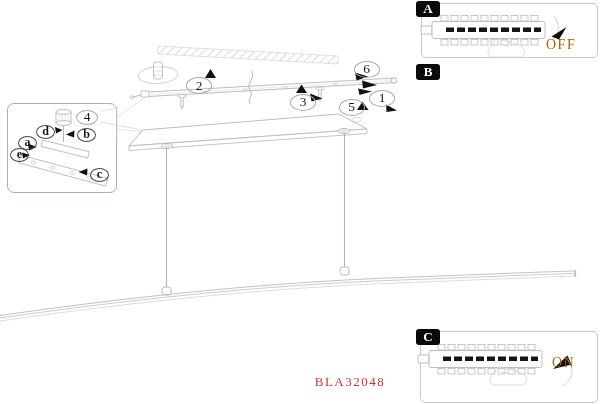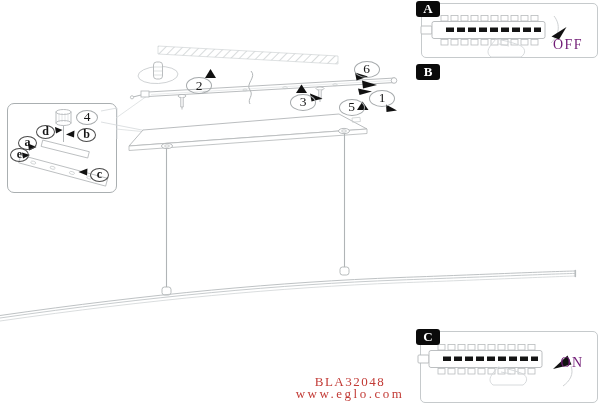--- a/index.html
+++ b/index.html
@@ -7,22 +7,22 @@
         font-family:"Liberation Serif",serif;}
   .panel-box{position:absolute;border:1px solid #c6cacc;border-radius:5px;background:#ffffff;}
   .panel-label{position:absolute;width:24px;height:16px;background:#0a0a0a;color:#ffffff;
         font-family:"Liberation Serif",serif;font-weight:bold;font-size:13px;line-height:15px;
         text-align:center;border-radius:3px;z-index:6;}
   .callout{position:absolute;display:flex;align-items:center;justify-content:center;
         border:1px solid #a6aaac;border-radius:50%;color:#161616;z-index:5;
         font-family:"Liberation Serif",serif;background:transparent;}
   .callout.num{width:24px;height:15px;font-size:13.5px;}
   .callout.letter{width:17px;height:12px;font-size:12px;font-weight:bold;border-color:#4a4a4a;}
-  .state-text{position:absolute;color:#701a75;font-size:14px;letter-spacing:1.5px;
-        text-align:center;z-index:5;}
+  .state-text{position:absolute;color:#a16207;font-size:14px;letter-spacing:1.5px;
+        z-index:5;}
   .footer-text{position:absolute;color:#c23a35;font-size:13px;text-align:center;z-index:5;}
   svg{position:absolute;left:0;top:0;z-index:3;}
   .inset-box{position:absolute;border:1px solid #aaafb1;border-radius:7px;background:#ffffff;}
 </style>
 </head>
 <body>
 
 <div id="page">
 
   <div class="panel-box" style="left:421px;top:3px;width:175px;height:53px;"></div>
@@ -211,15 +211,14 @@
   <div class="callout num" style="left:338.5px;top:98.5px;">5</div>
   <div class="callout num" style="left:353.5px;top:60.5px;">6</div>
 
   <div class="callout letter" style="left:18px;top:135.5px;">a</div>
   <div class="callout letter" style="left:77px;top:127.5px;">b</div>
   <div class="callout letter" style="left:90px;top:167.5px;">c</div>
   <div class="callout letter" style="left:36px;top:124.5px;">d</div>
   <div class="callout letter" style="left:10px;top:147.5px;">e</div>
 
   <div class="footer-text" style="left:305px;top:374px;width:90px;letter-spacing:1.5px;">BLA32048</div>
-  <div class="footer-text" style="left:294px;top:386px;width:112px;letter-spacing:2.5px;">www.eglo.com</div>
 
 </div>
 
 </body></html>

